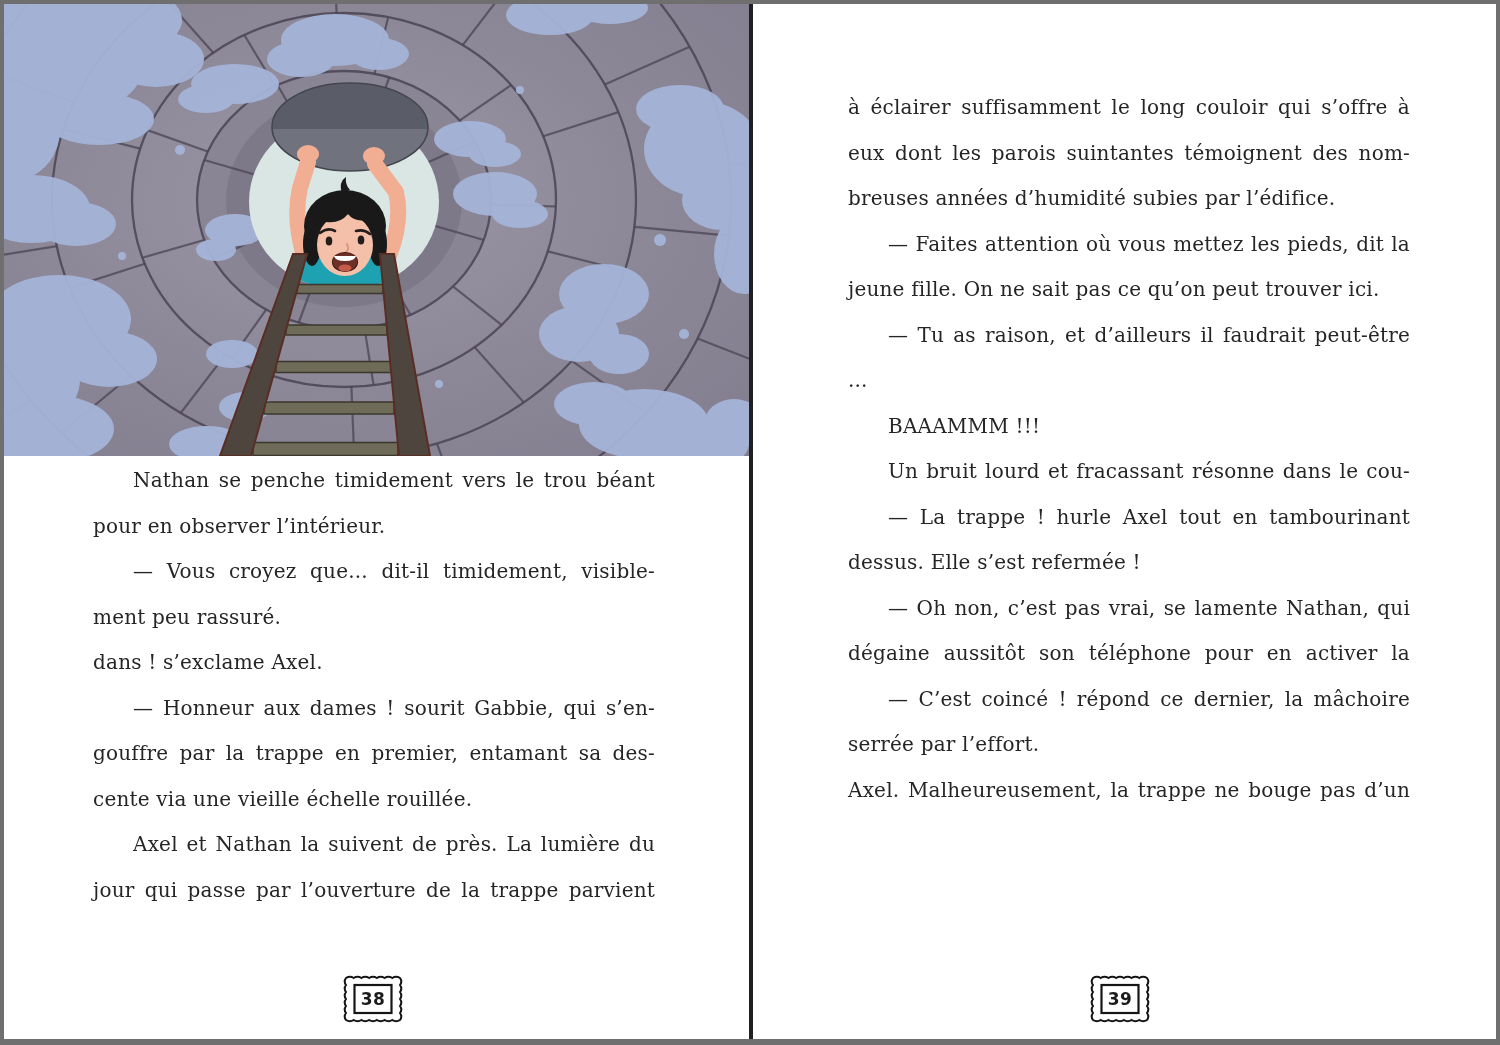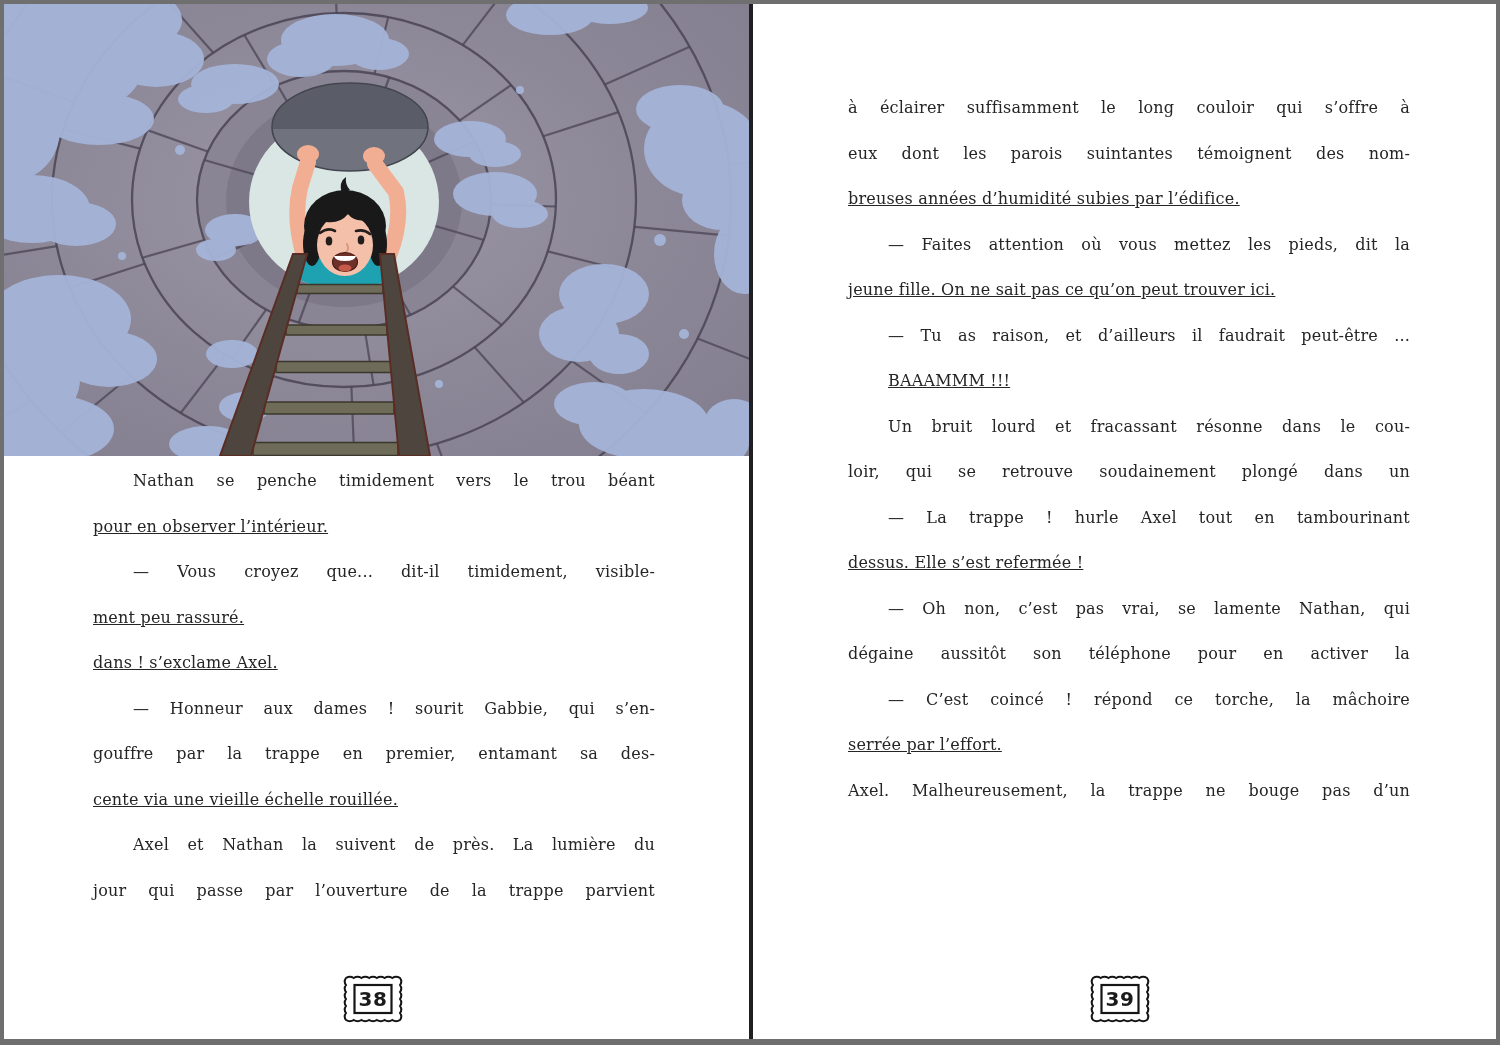--- a/index.html
+++ b/index.html
@@ -6,37 +6,37 @@
   .sheet{
     position:relative; width:1500px; height:1045px; box-sizing:border-box;
     border:4px solid #6f6f6f; border-bottom-width:6px; background:#ffffff;
     overflow:hidden;
     font-family:"DejaVu Serif", serif;
   }
   .illustration{position:absolute; left:0; top:0; width:745px; height:452px; display:block;}
   .divider{position:absolute; left:745px; top:0; bottom:0; width:4px; background:#202024;}
   .page-text{
     position:absolute; width:562px; color:#252525;
-    font-size:16px; line-height:45.5px;
+    font-size:20px; line-height:45.5px;
     letter-spacing:0.2px;
   }
   .left-text{left:89px; top:454px;}
   .right-text{left:844px; top:81px;}
   .line{white-space:normal; overflow:visible;}
   .j{text-align:justify; text-align-last:justify;}
-  .last{text-align:right; text-align-last:left;text-decoration:underline;}
+  .last{text-align:right; text-align-last:left;}
   .ind{text-indent:40px;}
   .stamp{position:absolute; width:62px; height:50px;}
   .left-stamp{left:338px; top:970px;}
   .right-stamp{left:1085px; top:970px;}
   .stamp svg{position:absolute; left:0; top:0; width:62px; height:50px;}
   .stamp-num{
     position:absolute; left:0; top:0; width:62px; height:50px;
     display:flex; align-items:center; justify-content:center;
-    font-family:"DejaVu Sans", sans-serif; font-weight:bold; font-size:20px;
+    font-family:"DejaVu Sans", sans-serif; font-weight:bold; font-size:17px;
     color:#1b1b1b; letter-spacing:0.5px;
   }
 </style>
 </head>
 <body>
 
 <div class="sheet">
 
   <svg class="illustration" viewBox="0 0 745 452" preserveAspectRatio="none" aria-hidden="true">
     <defs>
@@ -272,26 +272,25 @@
 
   <div class="page-text right-text">
     <div class="line j">à éclairer suffisamment le long couloir qui s’offre à</div>
     <div class="line j">eux dont les parois suintantes témoignent des nom-</div>
     <div class="line last">breuses années d’humidité subies par l’édifice.</div>
     <div class="line ind j">— Faites attention où vous mettez les pieds, dit la</div>
     <div class="line last">jeune fille. On ne sait pas ce qu’on peut trouver ici.</div>
     <div class="line ind j">— Tu as raison, et d’ailleurs il faudrait peut-être ...</div>
     <div class="line ind last">BAAAMMM !!!</div>
     <div class="line ind j">Un bruit lourd et fracassant résonne dans le cou-</div>
-    <div class="line j">loir, qui se retrouve soudainement plongé dans un</div>
     <div class="line ind j">— La trappe ! hurle Axel tout en tambourinant</div>
     <div class="line last">dessus. Elle s’est refermée !</div>
     <div class="line ind j">— Oh non, c’est pas vrai, se lamente Nathan, qui</div>
     <div class="line j">dégaine aussitôt son téléphone pour en activer la</div>
-    <div class="line ind j">— C’est coincé ! répond ce torche, la mâchoire</div>
+    <div class="line ind j">— C’est coincé ! répond ce dernier, la mâchoire</div>
     <div class="line last">serrée par l’effort.</div>
     <div class="line j">Axel. Malheureusement, la trappe ne bouge pas d’un</div>
   </div>
 
   <div class="stamp left-stamp">
     <svg viewBox="0 0 62 50" aria-hidden="true">
       <path class="stamp-border" fill="#ffffff" stroke="#151515" stroke-width="2" d="M4 4 q3.857142857142857 -2.6 7.714285714285714 0 q3.857142857142857 -2.6 7.714285714285714 0 q3.857142857142857 -2.6 7.714285714285714 0 q3.857142857142857 -2.6 7.714285714285714 0 q3.857142857142857 -2.6 7.714285714285714 0 q3.857142857142857 -2.6 7.714285714285714 0 q3.857142857142857 -2.6 7.714285714285714 0 q2.6 3.5 0 7 q2.6 3.5 0 7 q2.6 3.5 0 7 q2.6 3.5 0 7 q2.6 3.5 0 7 q2.6 3.5 0 7 q-3.857142857142857 2.6 -7.714285714285714 0 q-3.857142857142857 2.6 -7.714285714285714 0 q-3.857142857142857 2.6 -7.714285714285714 0 q-3.857142857142857 2.6 -7.714285714285714 0 q-3.857142857142857 2.6 -7.714285714285714 0 q-3.857142857142857 2.6 -7.714285714285714 0 q-3.857142857142857 2.6 -7.714285714285714 0 q-2.6 -3.5 0 -7 q-2.6 -3.5 0 -7 q-2.6 -3.5 0 -7 q-2.6 -3.5 0 -7 q-2.6 -3.5 0 -7 q-2.6 -3.5 0 -7 Z"></path>
       <rect x="12.5" y="11" width="37" height="28" fill="none" stroke="#151515" stroke-width="2.2"></rect>
     </svg>
     <span class="stamp-num">38</span>

